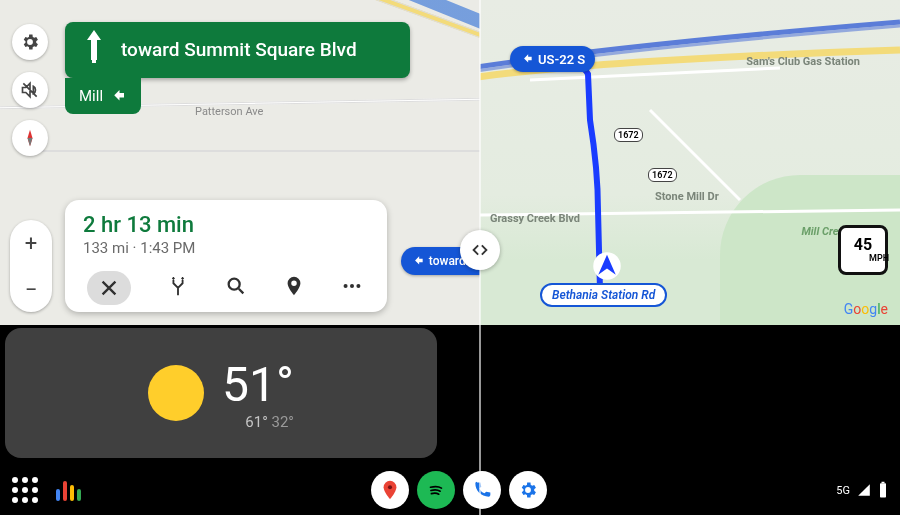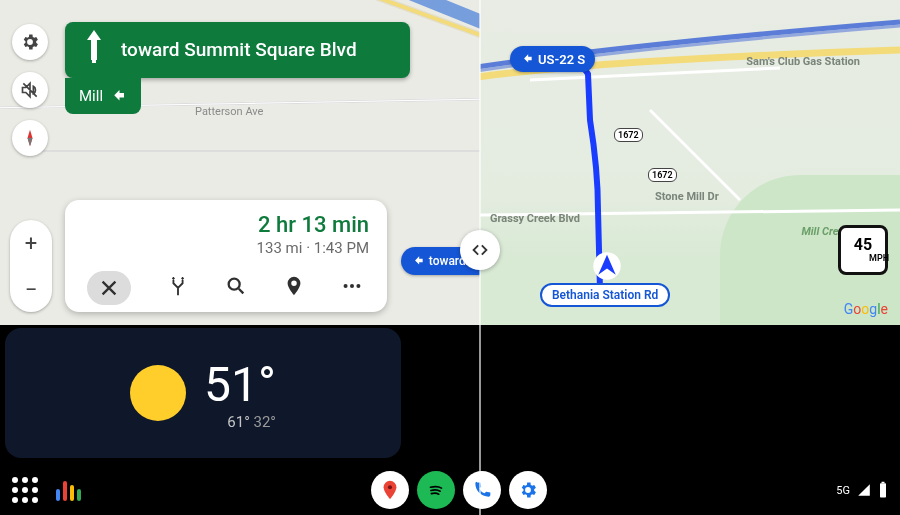--- a/index.html
+++ b/index.html
@@ -42,21 +42,20 @@
   }
   .then-pill svg { width:18px; height:18px; fill:#fff; margin-left:6px; }
 
   .zoom { position:absolute; left:10px; top:220px; width:42px; height:92px; background:#fff; border-radius:22px; box-shadow:0 1px 3px rgba(0,0,0,.3); display:flex; flex-direction:column; }
   .zoom > div { flex:1; display:flex; align-items:center; justify-content:center; font-size:22px; color:#444; }
 
   .eta-card {
     position:absolute; left:65px; top:200px; width:322px; height:112px;
     background:#fff; border-radius:14px; box-shadow:0 2px 6px rgba(0,0,0,.25);
     padding:12px 18px 10px;
-    text-align:right;
   }
   .eta-time { color:#0e7a3c; font-size:22px; font-weight:500; }
   .eta-sub { color:#6a6a6a; font-size:15px; margin-top:2px; }
   .eta-row { display:flex; align-items:center; gap:36px; margin-top:14px; padding-left:4px; }
   .eta-row .xbtn { width:44px; height:34px; border-radius:18px; background:#dcdcdc; display:flex; align-items:center; justify-content:center; }
   .eta-row svg { width:22px; height:22px; fill:#303030; }
 
   .toward-chip {
     position:absolute; right:-4px; bottom:50px; height:28px;
     background:#1556d6; color:#fff; border-radius:14px 0 0 14px;
@@ -70,40 +69,40 @@
   .us52 {
     position:absolute; left:30px; top:46px; height:26px; background:#1556d6; color:#fff;
     border-radius:13px; display:flex; align-items:center; padding:0 10px; font-size:13px; font-weight:600;
     box-shadow:0 1px 3px rgba(0,0,0,.3);
   }
   .us52 svg { width:14px; height:14px; fill:#fff; margin-right:4px; }
   .shield { position:absolute; font-size:9px; font-weight:600; padding:1px 3px; border:1px solid #444; background:#fff; border-radius:6px;margin-left:36px; }
   .poi { position:absolute; color:#7a8579; font-size:11px;font-weight:bold; }
   .beth-chip {
     position:absolute; left:60px; bottom:18px; background:#fff; color:#1556d6;
-    border:2px solid #1556d6; border-radius:14px; padding:3px 10px; font-size:12px; font-weight:600;
+    border:2px solid #1556d6; border-radius:14px; padding:3px 10px; font-size:12px; font-weight:600;font-style:italic;
   }
   .nav-cursor { position:absolute; left:112px; bottom:40px; }
   .speed {
     position:absolute; right:12px; bottom:50px; width:50px; height:50px;
     background:#fff; border:3px solid #111; border-radius:8px; text-align:center;
     display:flex; flex-direction:column; justify-content:center;
   }
   .speed .n { font-size:16px; font-weight:700; line-height:1; }
   .speed .u { font-size:9px; font-weight:600;padding-left:28px; }
   .glogo { position:absolute; right:12px; bottom:8px; font-size:14px; }
   .glogo span:nth-child(1){color:#4285F4}.glogo span:nth-child(2){color:#EA4335}.glogo span:nth-child(3){color:#FBBC05}.glogo span:nth-child(4){color:#4285F4}.glogo span:nth-child(5){color:#34A853}.glogo span:nth-child(6){color:#EA4335}
 
   
   .splitter { position:absolute; left:460px; top:230px; width:40px; height:40px; background:#fff; border-radius:50%; box-shadow:0 1px 4px rgba(0,0,0,.3); display:flex; align-items:center; justify-content:center; z-index:10; }
 
   
   .weather-card {
-    position:absolute; left:5px; top:328px; width:396px; height:130px;
-    background:#0f172a; border-radius:16px; display:flex; align-items:center; justify-content:center; gap:18px;
+    position:absolute; left:5px; top:328px; width:432px; height:130px;
+    background:#404040; border-radius:16px; display:flex; align-items:center; justify-content:center; gap:18px;
   }
   .sun { width:56px; height:56px; background:#ffce2b; border-radius:50%; }
   .temp-main { color:#fff; font-size:48px; font-weight:400; }
   .temp-sub { color:#c5c5c5; font-size:15px; text-align:right; }
 
   
   .bar { position:absolute; left:0; right:0; bottom:0; height:50px; background:#000; display:flex; align-items:center; padding:0 12px; }
   .dots { display:grid; grid-template-columns:repeat(3,6px); grid-gap:4px; margin-right:18px; }
   .dots span { width:6px; height:6px; background:#fff; border-radius:50%; }
   .assist-bars { display:flex; gap:3px; align-items:flex-end; height:22px; }

